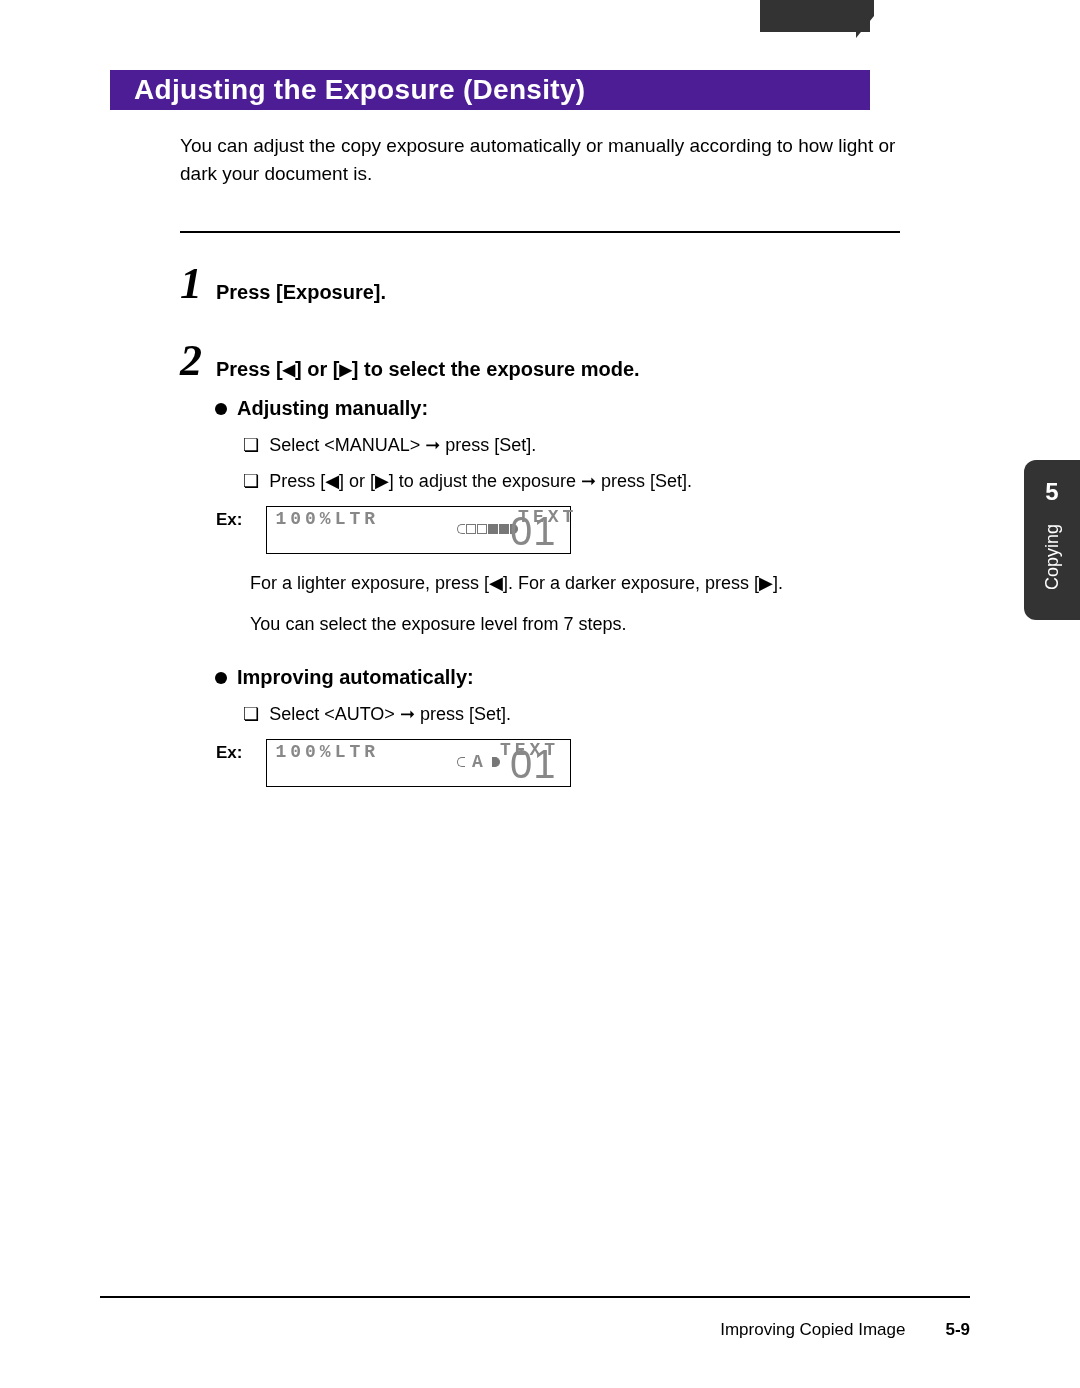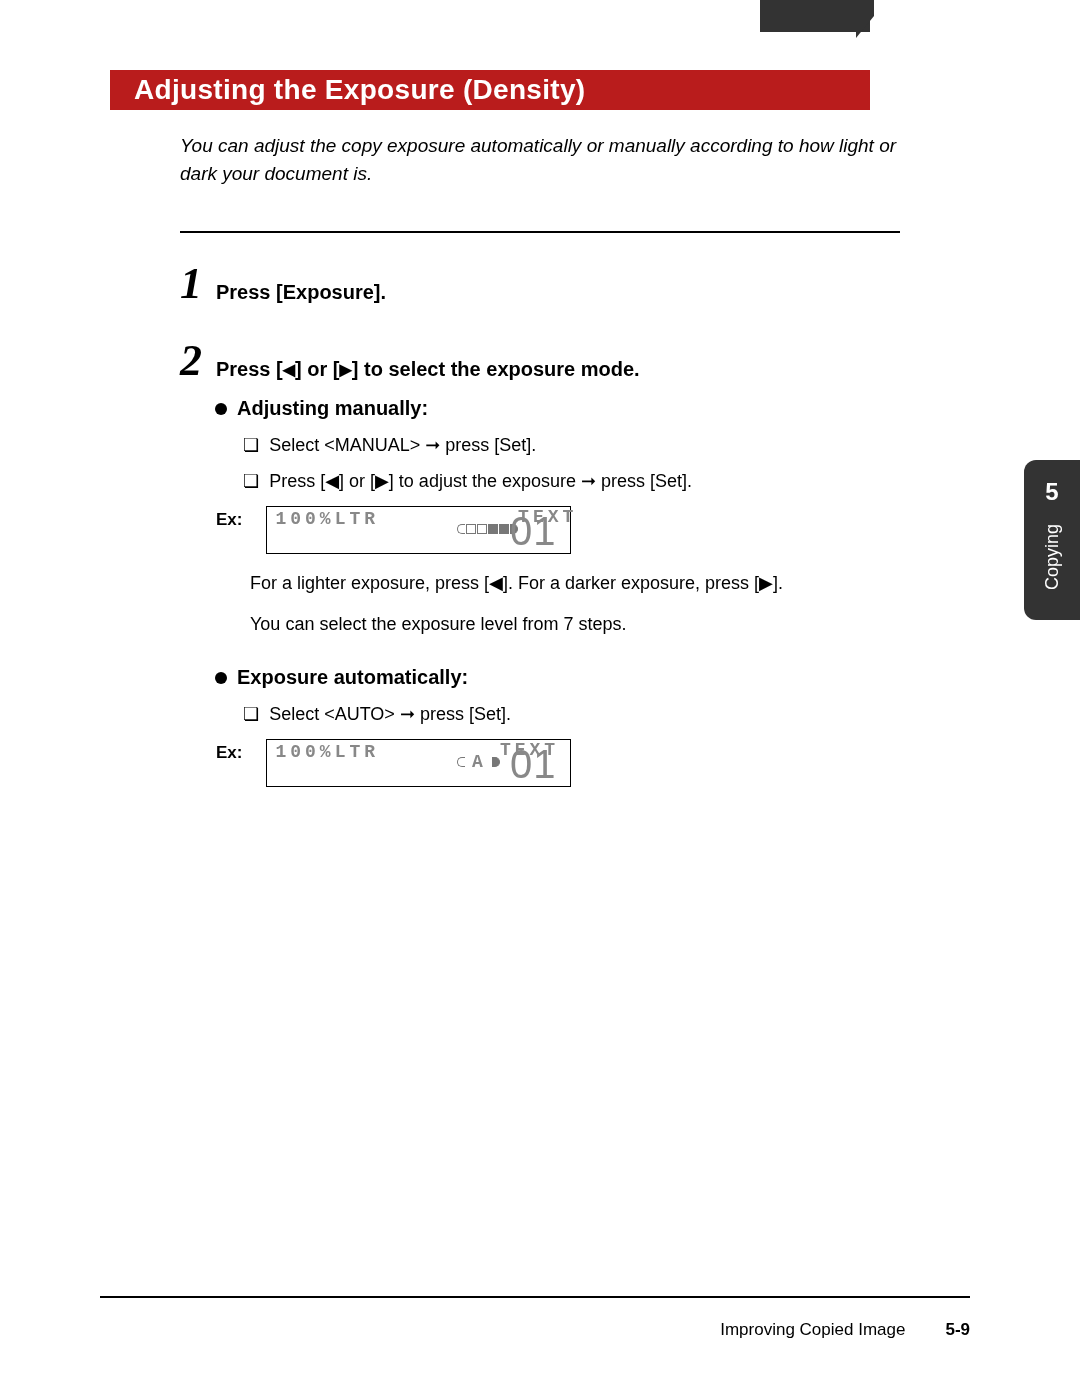--- a/index.html
+++ b/index.html
@@ -12,21 +12,21 @@
     overflow: hidden;
   }
   .page {
     padding: 70px 80px 0 100px;
     position: relative;
     height: 100%;
   }
   
   .banner {
     position: relative;
-    background: #b91c1c;
+    background: #4c1d95;
     width: 760px;
     height: 40px;
     display: flex;
     align-items: center;
     padding-left: 24px;
     margin-left: 10px;
   }
   .banner-title {
     color: #fff;
     font-weight: 700;
@@ -54,21 +54,20 @@
     border-left: 18px solid #333;
     border-right: 0 solid transparent;
   }
   
   .intro {
     margin: 22px 15px 0 80px;
     font-size: 19px;
     line-height: 1.45;
     color: #000;
     width: 720px;
-    font-style: italic;
   }
   
   .hr {
     margin: 44px 0 0 80px;
     width: 720px;
     height: 2px;
     background: #000;
   }
   
   .step {
@@ -318,21 +317,21 @@
   </div>
 
   <p class="tip">
     <span>For a lighter exposure, press [</span><span>◀</span><span>]. For a darker exposure, press [</span><span>▶</span><span>].</span>
   </p>
   <p class="tip" style="margin-top:14px">You can select the exposure level from 7 steps.</p>
 
   <div class="sub" style="margin-top:28px">
     <div class="blackdot-row">
       <div class="blackdot"></div>
-      <span>Exposure automatically:</span>
+      <span>Improving automatically:</span>
     </div>
 
     <div class="box-row">
       <span class="boxmark">❏</span>
       <span>
         <span>Select &lt;AUTO&gt; </span><span class="arrow-inline">➞</span><span> press [Set].</span>
       </span>
     </div>
   </div>
 

